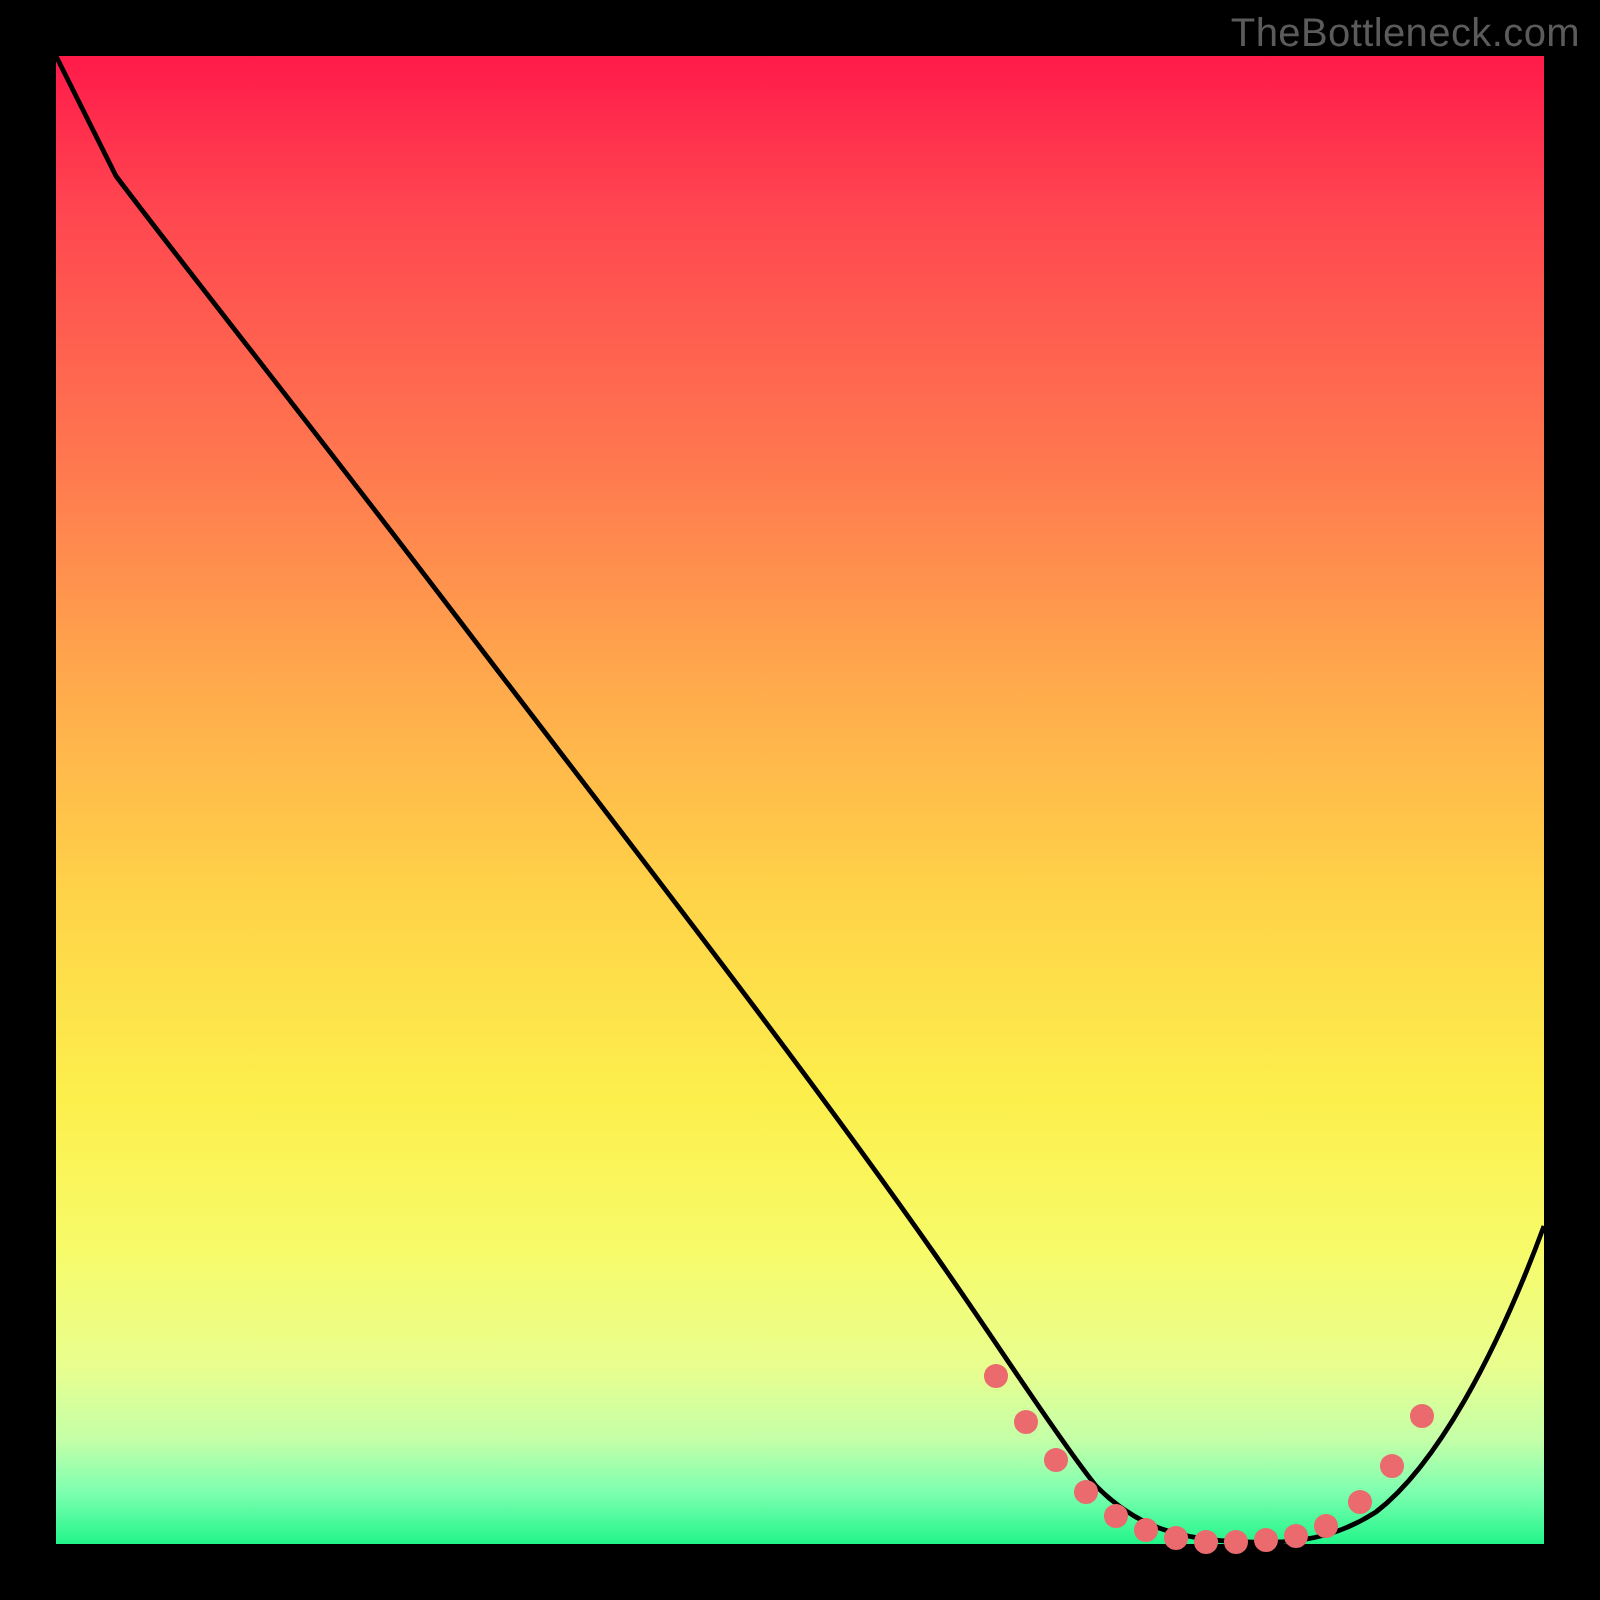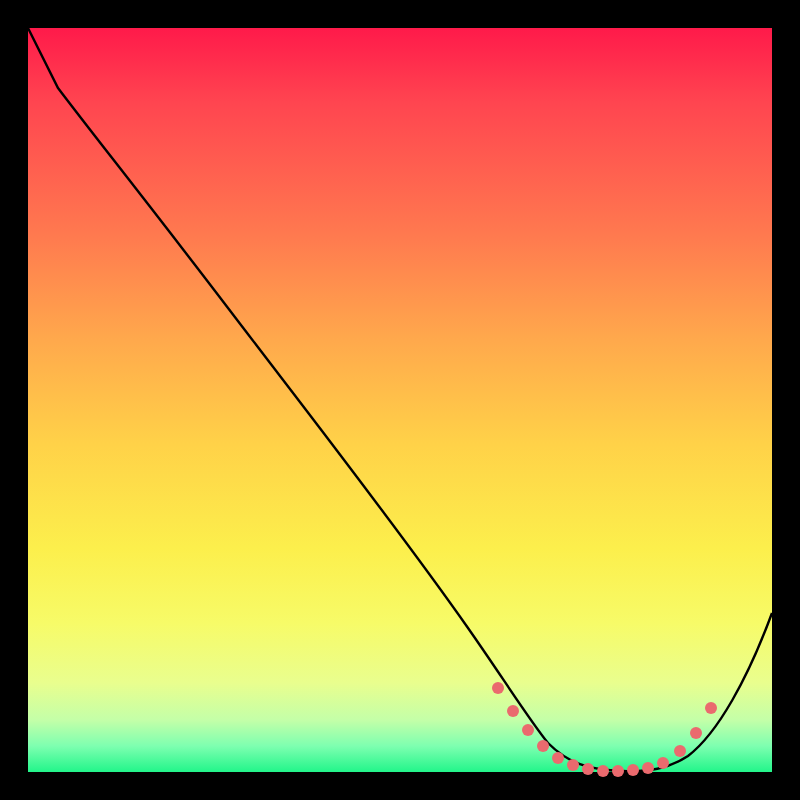--- a/index.html
+++ b/index.html
@@ -79,13 +79,14 @@
         <circle cx="590" cy="743" r="6"></circle>
         <circle cx="605" cy="742" r="6"></circle>
         <circle cx="620" cy="740" r="6"></circle>
         <circle cx="635" cy="735" r="6"></circle>
         <circle cx="652" cy="723" r="6"></circle>
         <circle cx="668" cy="705" r="6"></circle>
         <circle cx="683" cy="680" r="6"></circle>
       </g>
     </svg>
   </div>
+  <div class="watermark">TheBottleneck.com</div>
 </div>
 
 </body></html>

